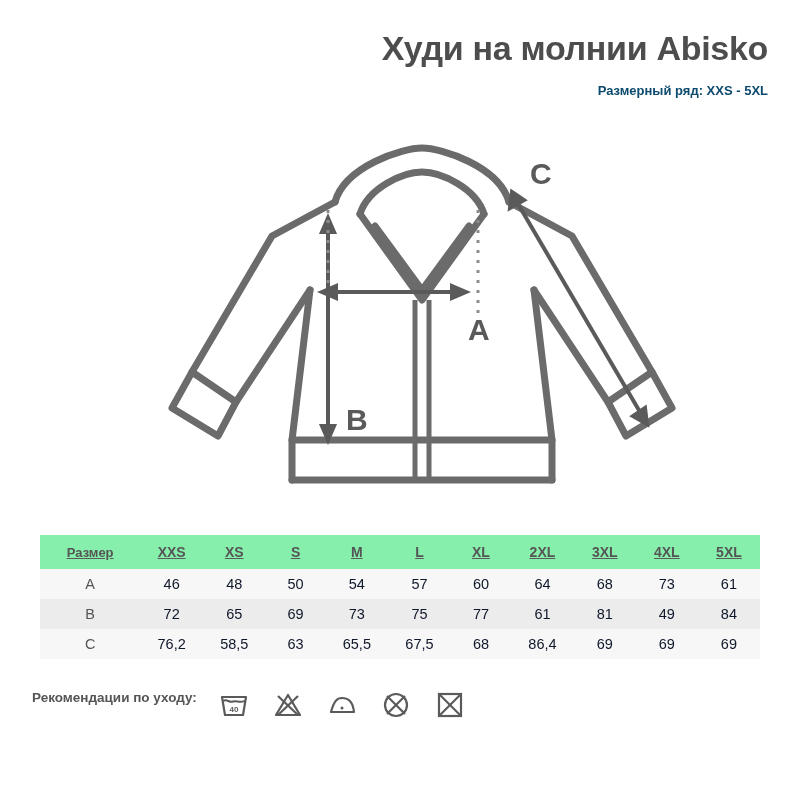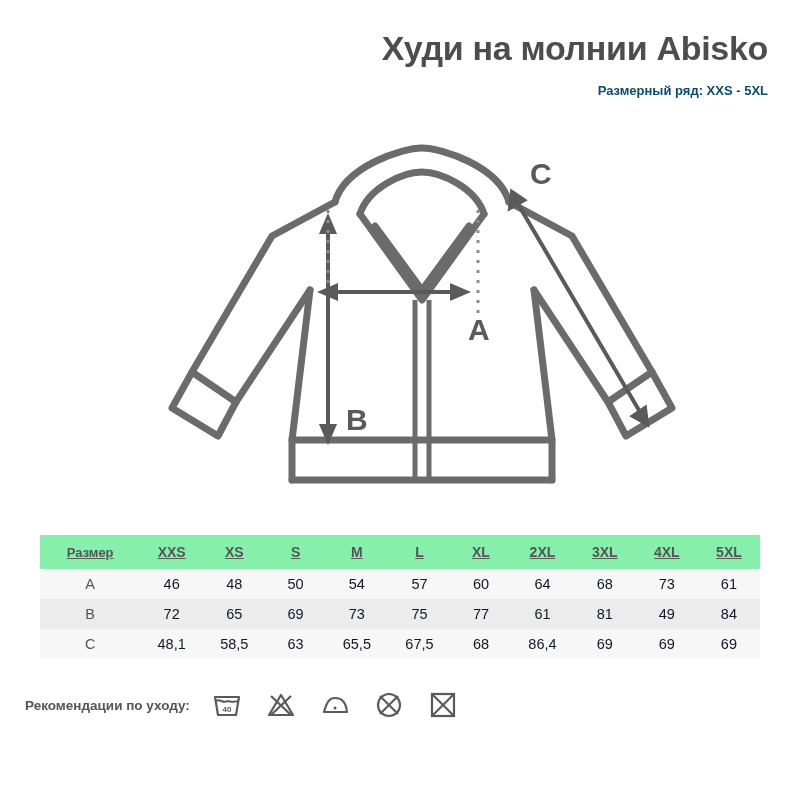--- a/index.html
+++ b/index.html
@@ -100,24 +100,23 @@
   }
   .size-table td.rowhead {
     font-weight: normal;
     color: #555555;
   }
 
   
   .care {
     position: absolute;
     top: 690px;
-    left: 25px;
+    left: 32px;
     width: 720px;
     display: flex;
-    align-items: center;
   }
   .care-label {
     font-size: 13.5px;
     font-weight: bold;
     color: #555555;
     margin-right: 22px;
   }
   .care-icons {
     display: flex;
     align-items: center;
@@ -237,21 +236,21 @@
         <td class="val">73</td>
         <td class="val">75</td>
         <td class="val">77</td>
         <td class="val">61</td>
         <td class="val">81</td>
         <td class="val">49</td>
         <td class="val">84</td>
       </tr>
       <tr class="odd">
         <td class="rowhead">C</td>
-        <td class="val">48,1</td>
+        <td class="val">76,2</td>
         <td class="val">58,5</td>
         <td class="val">63</td>
         <td class="val">65,5</td>
         <td class="val">67,5</td>
         <td class="val">68</td>
         <td class="val">86,4</td>
         <td class="val">69</td>
         <td class="val">69</td>
         <td class="val">69</td>
       </tr>

